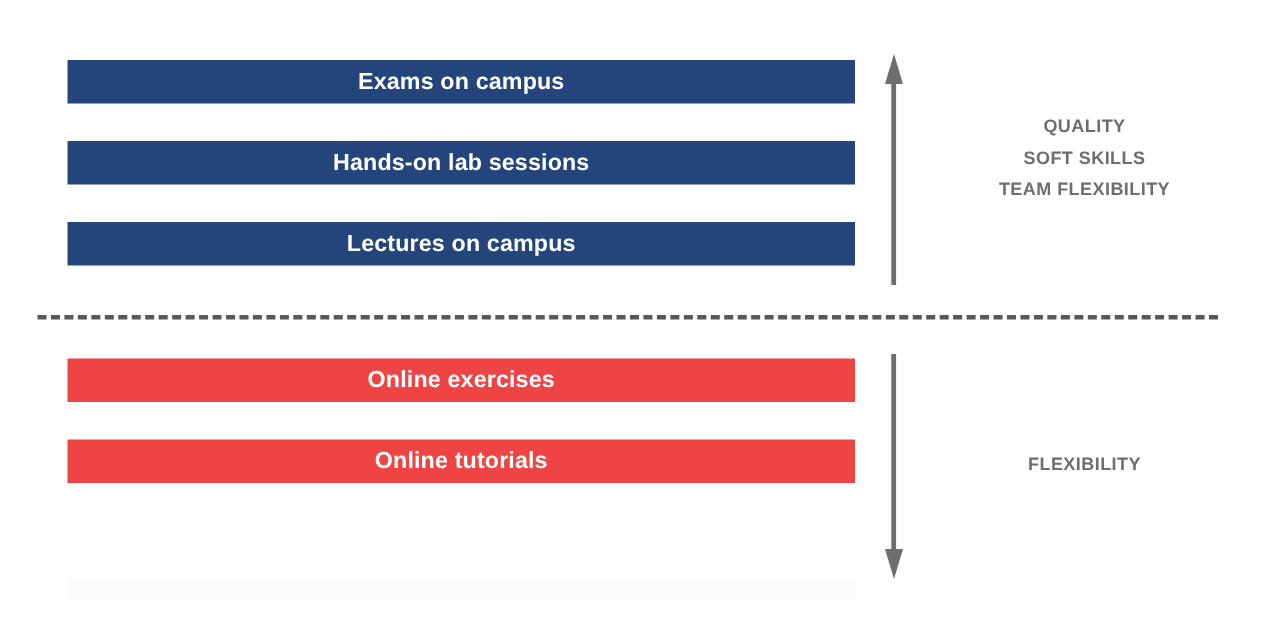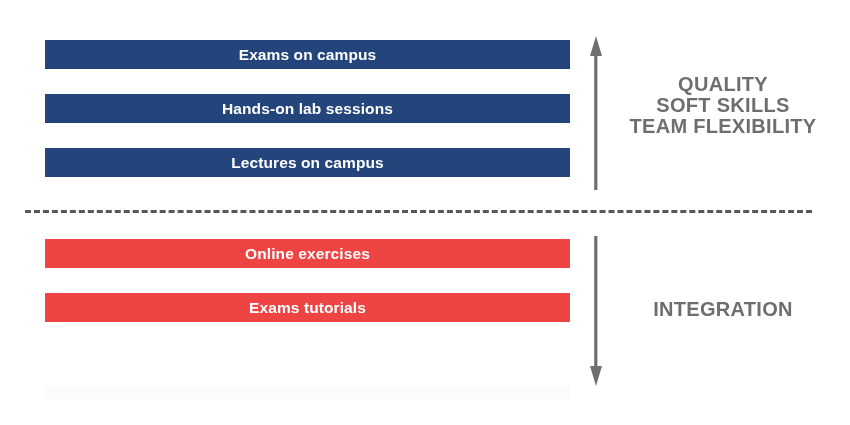--- a/index.html
+++ b/index.html
@@ -76,21 +76,21 @@
   .arrow svg { display: block; }
   .arrow-up   { top: 34px; height: 156px; }
   .arrow-down { top: 236px; height: 152px; }
 
   
   .side-label {
     position: absolute;
     text-align: center;
     color: #6E6E6E;
     font-weight: bold;
-    font-size: 20px;
+    font-size: 12px;
     letter-spacing: 0.3px;
     line-height: 21px;
     white-space: nowrap;
   }
   .side-label.quality {
     left: 628px;
     top: 74px;
     width: 190px;
   }
   .side-label.flexibility {
@@ -130,30 +130,30 @@
     <span class="line">TEAM FLEXIBILITY</span>
   </div>
 
   <div class="divider"></div>
 
   <div class="bar online t0">
     <span class="bar-label">Online exercises</span>
   </div>
 
   <div class="bar online t1">
-    <span class="bar-label">Exams tutorials</span>
+    <span class="bar-label">Online tutorials</span>
   </div>
 
 
   <div class="base-shade"></div>
 
   <div class="arrow arrow-down">
     <svg width="26" height="152" viewBox="0 0 26 152" xmlns="http://www.w3.org/2000/svg">
       <rect x="11.2" y="0" width="3.2" height="136" fill="#6E6E6E"></rect>
       <polygon points="13,150 19,130 7,130" fill="#6E6E6E"></polygon>
     </svg>
   </div>
 
   <div class="side-label flexibility">
-    <span class="line">INTEGRATION</span>
+    <span class="line">FLEXIBILITY</span>
   </div>
 
 </div>
 
 </body></html>

